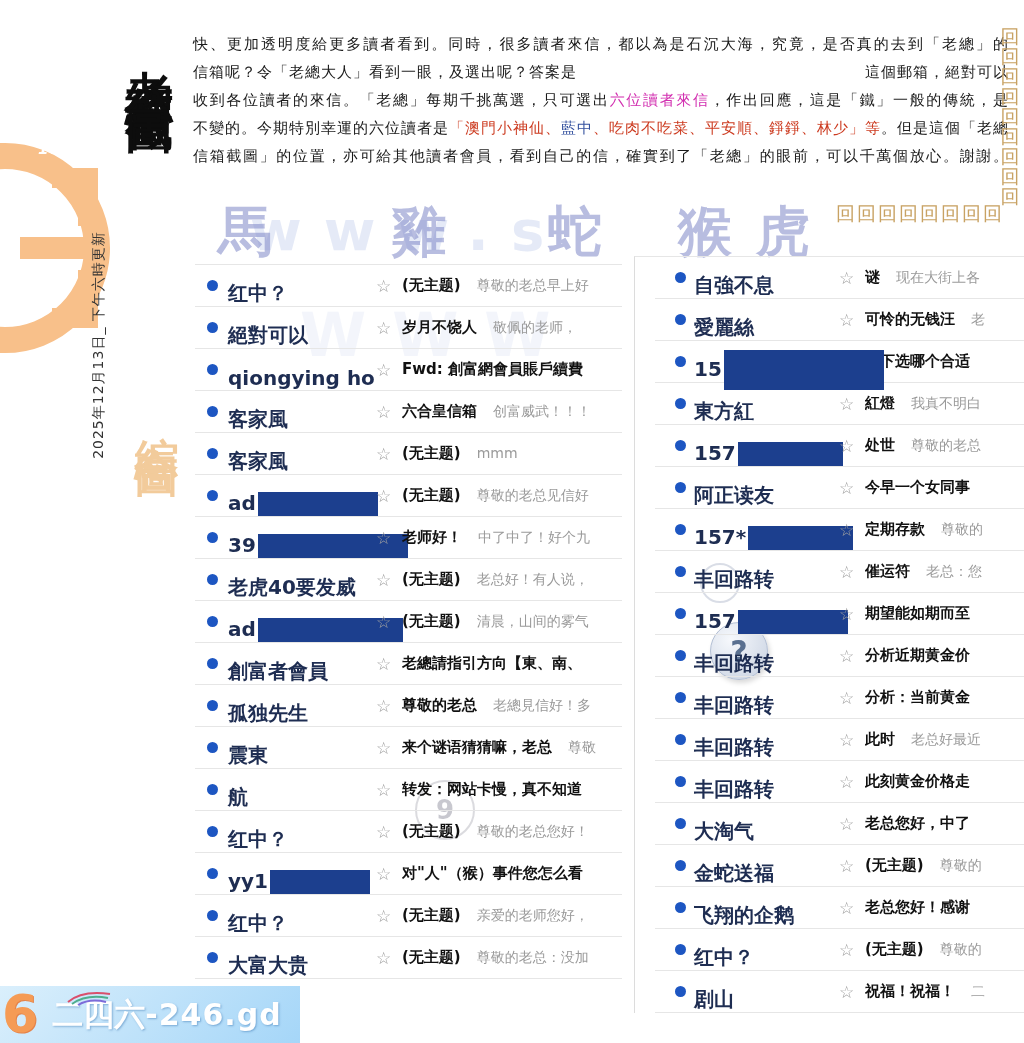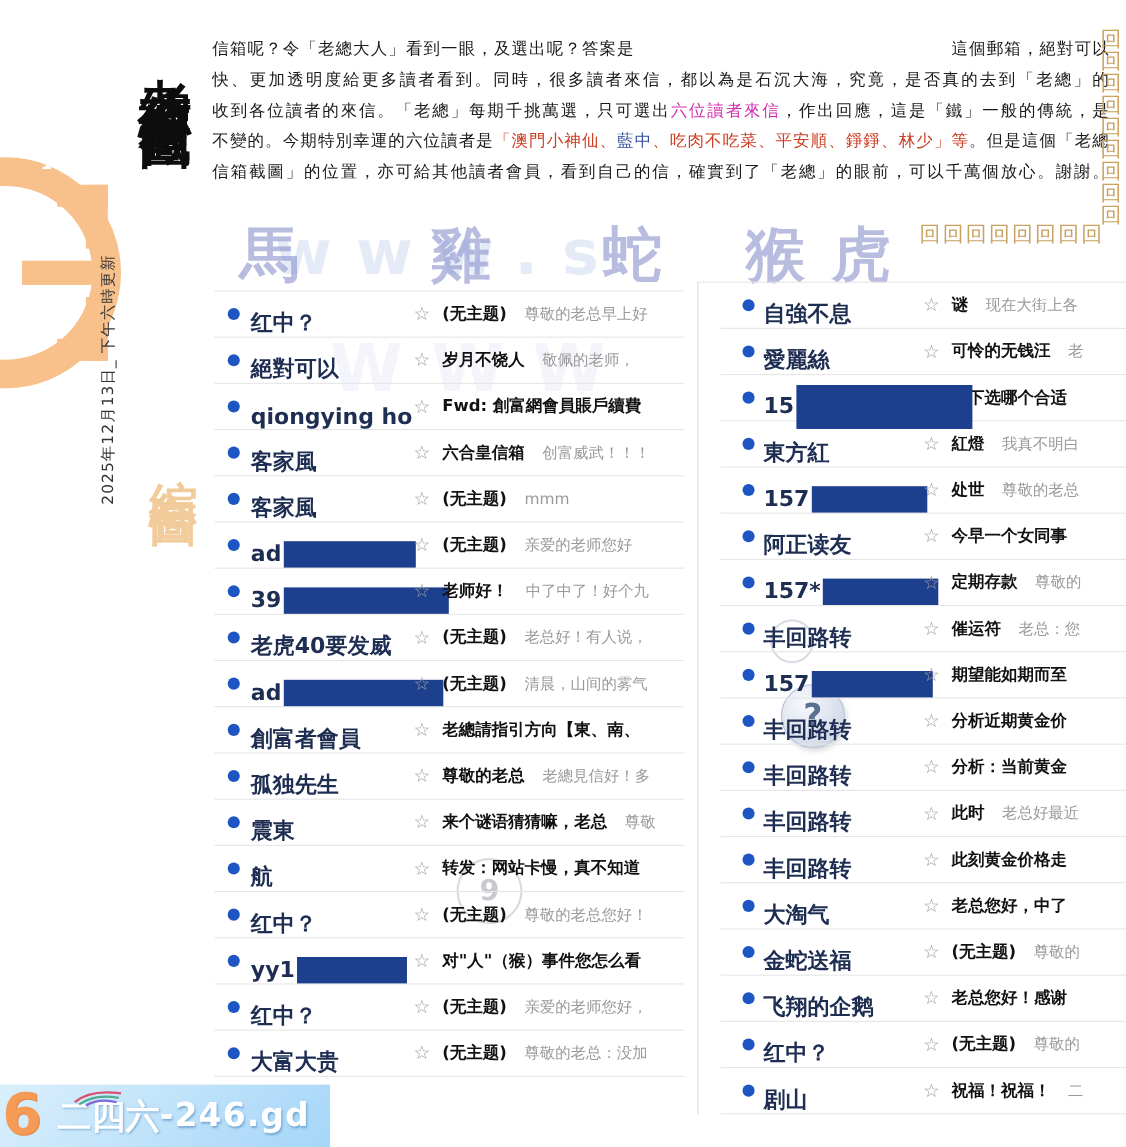--- a/index.html
+++ b/index.html
@@ -104,25 +104,25 @@
       </g>
     </svg>
   </div>
   <div id="logo-num">195</div>
 
   <div id="title-black" class="vtitle">老總信箱截圖</div>
   <div id="title-orange" class="vtitle">綜合圖</div>
   <div id="vdate">2025年12月13日_ 下午六時更新</div>
 
   <div id="intro">
+      <div class="pline"><span>快、更加透明度給更多讀者看到。同時，很多讀者來信，都以為是石沉大海，究竟，是否真的去到「老總」的</span></div>
       <div class="pline flexline">
         <span>信箱呢？令「老總大人」看到一眼，及選出呢？答案是</span>
         <span>這個郵箱，絕對可以</span>
       </div>
-      <div class="pline"><span>快、更加透明度給更多讀者看到。同時，很多讀者來信，都以為是石沉大海，究竟，是否真的去到「老總」的</span></div>
       <div class="pline"><span>收到各位讀者的來信。「老總」每期千挑萬選，只可選出</span><span class="seg-magenta">六位讀者來信</span><span>，作出回應，這是「鐵」一般的傳統，是</span></div>
       <div class="pline"><span>不變的。今期特別幸運的六位讀者是</span><span class="seg-red">「澳門小神仙、</span><span class="seg-blue">藍中</span><span class="seg-red">、吃肉不吃菜、平安順、錚錚、林少」等</span><span>。但是這個「老總</span></div>
       <div class="pline"><span>信箱截圖」的位置，亦可給其他讀者會員，看到自己的信，確實到了「老總」的眼前，可以千萬個放心。謝謝。</span></div>
     </div>
 
   <div id="ghost1" class="ghost">www.s</div>
   <div id="ghost2" class="ghost">WWW</div>
   <div id="zodiac-band">
       <div class="zodiac" style="left: 218px;">馬</div>
       <div class="zodiac" style="left: 392px;">雞</div>
@@ -175,21 +175,21 @@
       <div class="mrow">
         <span class="dot"></span>
         <span class="sender">客家風</span>
         <span class="star">☆</span>
         <span class="stext"><span class="subj">(无主题)</span><span class="prev">mmm</span></span>
       </div>
       <div class="mrow">
         <span class="dot"></span>
         <span class="sender">ad<span class="redact" style="width: 120px;"></span></span>
         <span class="star">☆</span>
-        <span class="stext"><span class="subj">(无主题)</span><span class="prev">亲爱的老师您好</span></span>
+        <span class="stext"><span class="subj">(无主题)</span><span class="prev">尊敬的老总见信好</span></span>
       </div>
       <div class="mrow">
         <span class="dot"></span>
         <span class="sender">39<span class="redact" style="width: 150px;"></span></span>
         <span class="star">☆</span>
         <span class="stext"><span class="subj">老师好！</span><span class="prev">中了中了！好个九</span></span>
       </div>
       <div class="mrow">
         <span class="dot"></span>
         <span class="sender">老虎40要发威</span>

